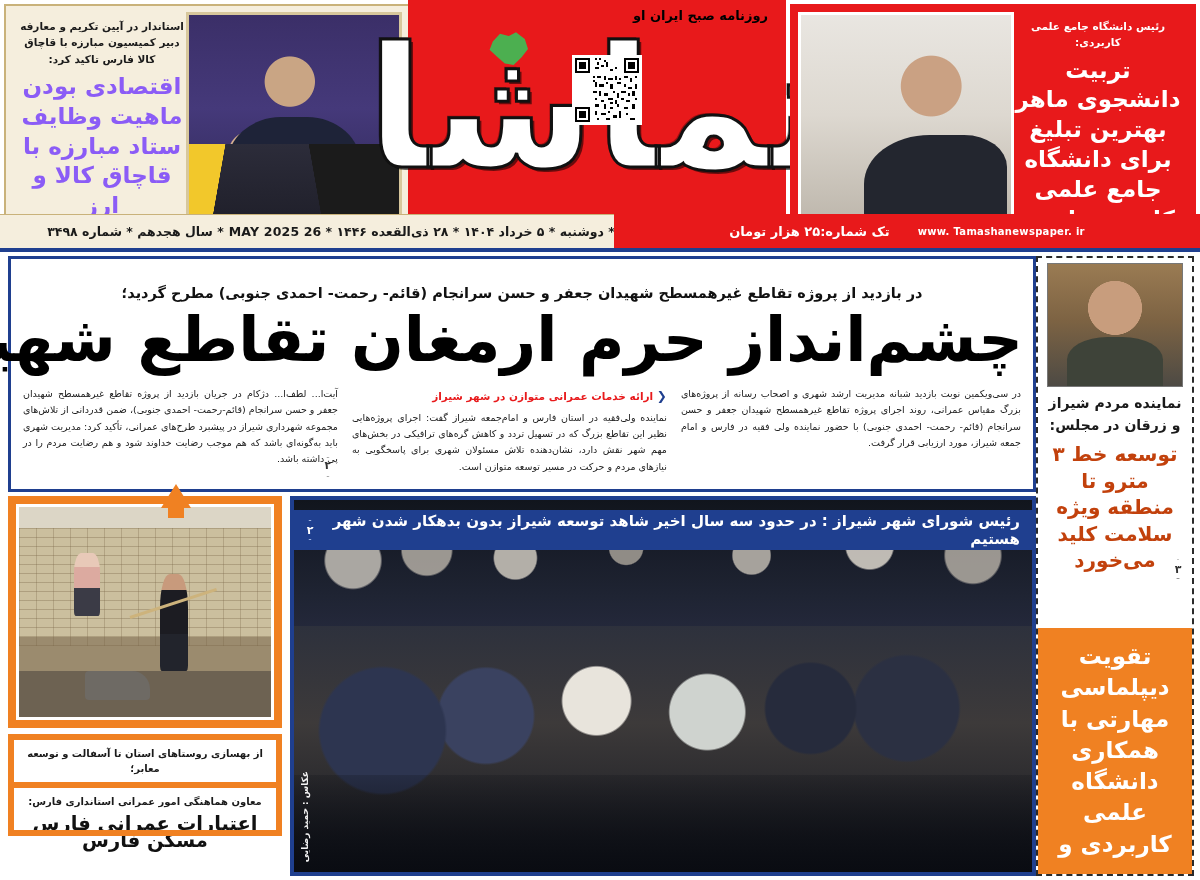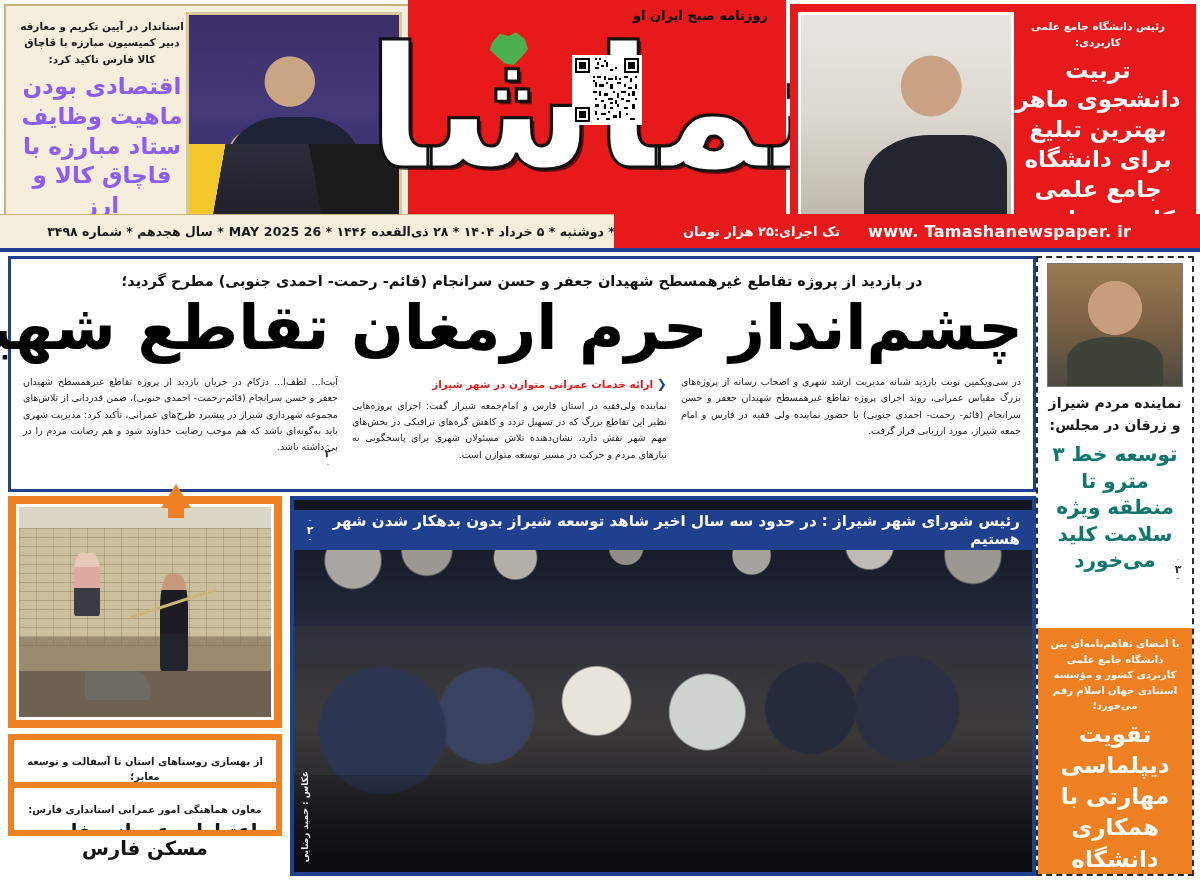--- a/index.html
+++ b/index.html
@@ -135,30 +135,30 @@
     display:flex; align-items:center; justify-content:center;
     font-size:12.5px; font-weight:bold; color:#1a1a1a;
     letter-spacing:.2px;
   }
   .date-right{
     position:absolute; right:0; top:0; width:586px; height:34px;
     background:#e8191b; color:#fff;
     display:flex; align-items:center; gap:28px; justify-content:center;
     font-size:13px; font-weight:bold;
   }
-  .site-url{ direction:ltr; font-size:16px; letter-spacing:.3px; }
+  .site-url{ direction:ltr; font-size:10px; letter-spacing:.3px; }
   .strip-rule{
     position:absolute; left:0; top:248px; width:1200px; height:4px;
     background:#1f3f8f;
   }
 
   
   .lead{
     position:absolute; left:8px; top:256px; width:1028px; height:236px;
-    border:3px solid #1f3f8f; background:#fff; padding:8px 10px 4px;
+    border:3px solid #1f3f8f; background:#fff; padding:20px 10px 4px;
   }
   .lead-kicker{
     text-align:center; font-size:14.5px; font-weight:bold; color:#111;
     padding:6px 0 4px; letter-spacing:-.2px;
   }
   .lead-headline{
     text-align:center; font-size:62px; font-weight:bold; color:#000;
     line-height:1.08; letter-spacing:-2px; padding:2px 0 8px;
     white-space:nowrap;
   }
@@ -267,21 +267,21 @@
     background:#6e6a64; border-radius:4px 18px 4px 4px;
   }
   .bl-photo .shovel{
     position:absolute; left:44%; top:52%; width:36%; height:3px;
     background:#cdb37c; transform:rotate(-18deg); transform-origin:left center;
   }
 
   .bl-story{
     position:absolute; left:8px; width:274px;
     border:6px solid #f08122; background:#fff; text-align:center;
-    padding:14px 8px;
+    padding:6px 8px;
   }
   .bl-story.one{ top:734px; height:86px; }
   .bl-story.two{ top:782px; height:54px; overflow:hidden; }
   .bl-kicker{ font-size:10px; font-weight:600; color:#1a1a1a; line-height:1.5; }
   .bl-headline{
     font-size:19.5px; font-weight:bold; color:#111; line-height:1.28;
     letter-spacing:-.3px; margin-top:3px;
   }
   .bl-story.one .pagenum{ position:absolute; right:6px; bottom:6px; }
 
@@ -298,21 +298,21 @@
       linear-gradient(180deg,#9a7b53 0%,#7d6343 46%,#4d4a44 100%);
     position:relative;
   }
   .sb-photo:after{
     content:""; position:absolute; left:14%; top:60%; width:72%; height:44%;
     background:#3e4339; border-radius:42% 42% 0 0;
   }
   .sb-text{ padding:6px 7px 4px; text-align:center; position:relative; }
   .sb-kicker{ font-size:14px; font-weight:600; color:#1a1a1a; line-height:1.55; }
   .sb-headline{
-    font-size:20px; font-weight:bold; color:#0f766e; line-height:1.32;
+    font-size:20px; font-weight:bold; color:#c2410c; line-height:1.32;
     margin-top:5px; letter-spacing:-.3px;
   }
   .sb-pagenum{ position:absolute; right:4px; bottom:-2px; }
 
   .sb-orange{
     position:absolute; left:0; right:0; bottom:0; height:246px;
     background:#f08122; color:#fff; text-align:center; padding:8px 8px;
     overflow:hidden;
   }
   .sb-orange .sb-kicker{ color:#fff; font-size:10px; }
@@ -436,21 +436,21 @@
           <span class="pagenum">۵</span>
         </div>
       </div>
     </div>
   </div>
 
   <div class="date-strip">
     <div class="date-left">* دوشنبه * ۵ خرداد ۱۴۰۴ * ۲۸ ذی‌القعده ۱۴۴۶ * 26 MAY 2025 * سال هجدهم * شماره ۳۴۹۸</div>
     <div class="date-right">
       <span class="site-url">www. Tamashanewspaper. ir</span>
-      <span>تک اجرای:۲۵ هزار تومان</span>
+      <span>تک شماره:۲۵ هزار تومان</span>
     </div>
   </div>
   <div class="strip-rule"></div>
 
   <div class="lead">
     <div class="lead-kicker">در بازدید از پروژه تقاطع غیرهمسطح شهیدان جعفر و حسن سرانجام (قائم- رحمت- احمدی جنوبی) مطرح گردید؛</div>
     <div class="lead-headline">چشم‌انداز حرم ارمغان تقاطع شهیدان سرانجام</div>
     <div class="lead-body">
       <div class="lead-col third">در سی‌ویکمین نوبت بازدید شبانه مدیریت ارشد شهری و اصحاب رسانه از پروژه‌های بزرگ مقیاس عمرانی، روند اجرای پروژه تقاطع غیرهمسطح شهیدان جعفر و حسن سرانجام (قائم- رحمت- احمدی جنوبی) با حضور نماینده ولی فقیه در فارس و امام جمعه شیراز، مورد ارزیابی قرار گرفت.</div>
       <div class="lead-col">
@@ -499,19 +499,18 @@
   </div>
 
   <div class="sidebar">
     <div class="sb-photo"></div>
     <div class="sb-text">
       <div class="sb-kicker">نماینده مردم شیراز و زرقان در مجلس:</div>
       <div class="sb-headline">توسعه خط ۳ مترو تا منطقه ویژه سلامت کلید می‌خورد</div>
       <span class="pagenum sb-pagenum">۳</span>
     </div>
     <div class="sb-orange">
-      <div class="sb-kicker">با امضای تفاهم‌نامه‌ای بین دانشگاه جامع علمی کاربردی کشور و مؤسسه استنادی جهان اسلام رقم می‌خورد؛</div>
       <div class="sb-headline">تقویت دیپلماسی مهارتی با همکاری دانشگاه علمی کاربردی و</div>
     </div>
   </div>
 
   <div class="footer-rule"></div>
 </div>
 
 </body></html>

